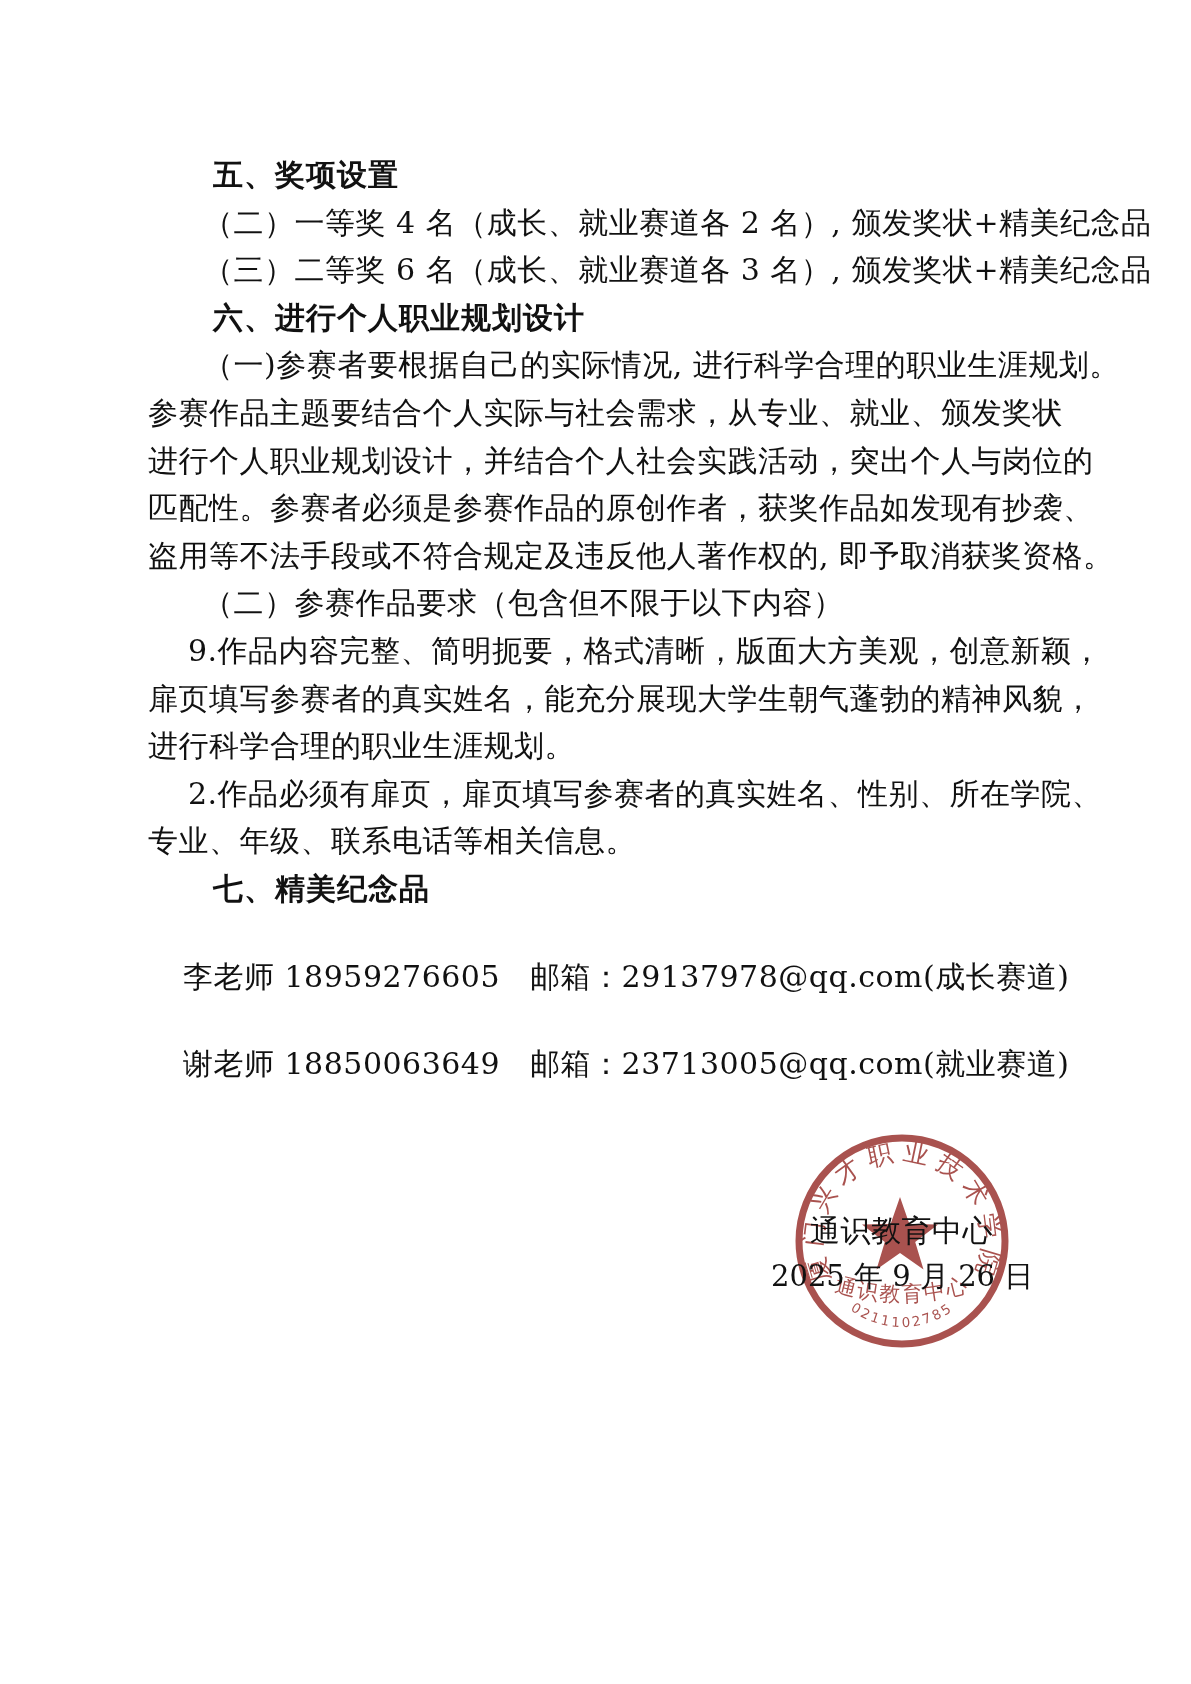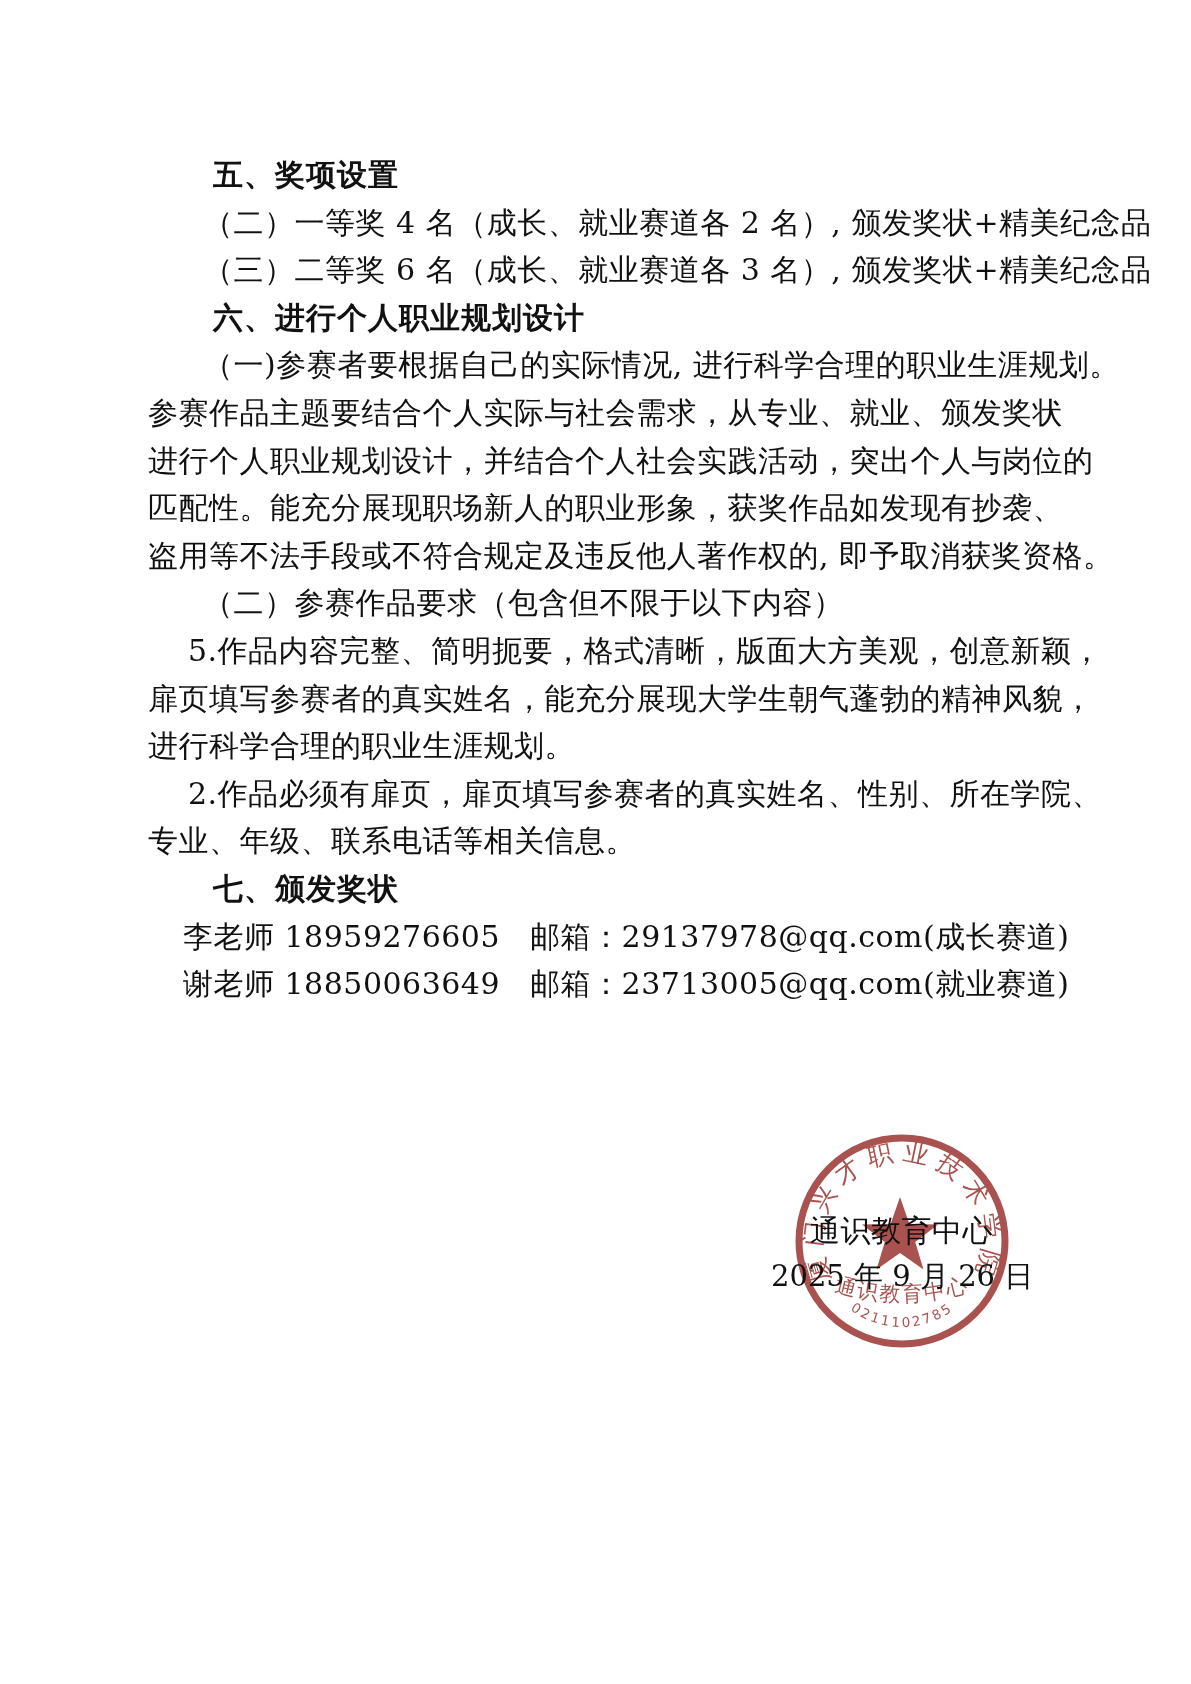--- a/index.html
+++ b/index.html
@@ -27,21 +27,21 @@
     letter-spacing: 0.5px;
   }
   .heading {
     font-weight: 700;
     padding-left: 65px;
     font-family: "DejaVu Sans", sans-serif;
     letter-spacing: 1px;
   }
   .item   { padding-left: 55px; }
   .num    { padding-left: 40px; }
-  .contact{ padding-left: 35px; }
+  .contact{ padding-left: 35px; margin-top: 40px; }
   .flush  { padding-left: 0; }
 
   .stamp-wrap {
     position: absolute;
     left: 790px;
     top: 1130px;
     width: 226px;
     height: 224px;
     z-index: 1;
   }
@@ -79,30 +79,30 @@
 
   <div class="doc">
     <p class="line heading">五、奖项设置</p>
     <p class="line item">（二）一等奖 4 名（成长、就业赛道各 2 名）, 颁发奖状+精美纪念品</p>
     <p class="line item">（三）二等奖 6 名（成长、就业赛道各 3 名）, 颁发奖状+精美纪念品</p>
 
     <p class="line heading">六、进行个人职业规划设计</p>
     <p class="line item">（一)参赛者要根据自己的实际情况, 进行科学合理的职业生涯规划。</p>
     <p class="line flush">参赛作品主题要结合个人实际与社会需求，从专业、就业、颁发奖状</p>
     <p class="line flush">进行个人职业规划设计，并结合个人社会实践活动，突出个人与岗位的</p>
-    <p class="line flush">匹配性。能充分展现职场新人的职业形象，获奖作品如发现有抄袭、</p>
+    <p class="line flush">匹配性。参赛者必须是参赛作品的原创作者，获奖作品如发现有抄袭、</p>
     <p class="line flush">盗用等不法手段或不符合规定及违反他人著作权的, 即予取消获奖资格。</p>
     <p class="line item">（二）参赛作品要求（包含但不限于以下内容）</p>
-    <p class="line num">5.作品内容完整、简明扼要，格式清晰，版面大方美观，创意新颖，</p>
+    <p class="line num">9.作品内容完整、简明扼要，格式清晰，版面大方美观，创意新颖，</p>
     <p class="line flush">扉页填写参赛者的真实姓名，能充分展现大学生朝气蓬勃的精神风貌，</p>
     <p class="line flush">进行科学合理的职业生涯规划。</p>
     <p class="line num">2.作品必须有扉页，扉页填写参赛者的真实姓名、性别、所在学院、</p>
     <p class="line flush">专业、年级、联系电话等相关信息。</p>
 
-    <p class="line heading">七、颁发奖状</p>
+    <p class="line heading">七、精美纪念品</p>
     <p class="line contact">李老师 18959276605   邮箱：29137978@qq.com(成长赛道)</p>
     <p class="line contact">谢老师 18850063649   邮箱：23713005@qq.com(就业赛道)</p>
   </div>
 
   <div class="stamp-wrap">
     <svg width="226" height="224" viewBox="0 0 226 224">
       <g opacity="0.88">
         <circle cx="112" cy="111" r="103" fill="none" stroke="#9e3b37" stroke-width="7"></circle>
         <polygon points="110,67 119.4,94.1 148,94.6 125.2,111.9 133.5,139.4 110,123 86.5,139.4 94.8,111.9 72,94.6 100.6,94.1" fill="#9e3b37"></polygon>
         <path id="sealArcTop" d="M 46.5,156.9 A 80,80 0 1 1 177.5,156.9" fill="none"></path>

